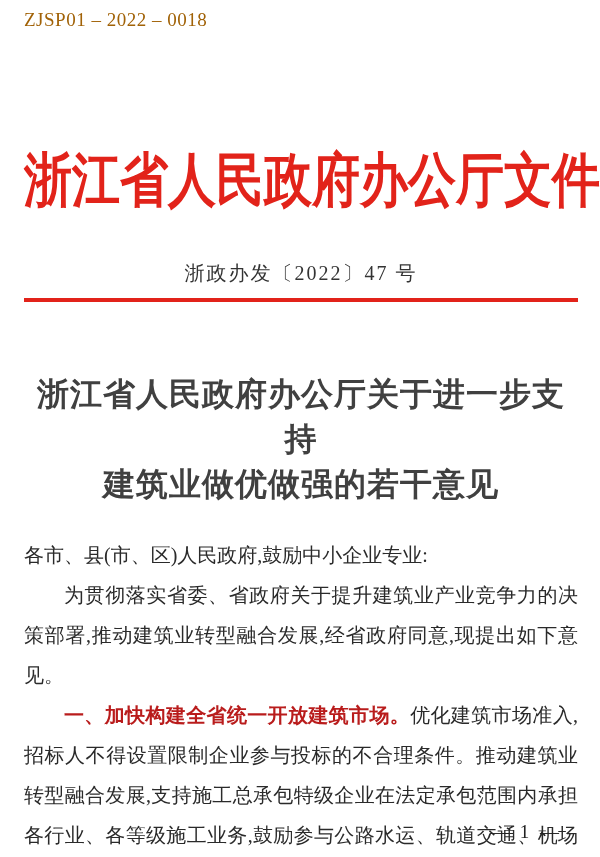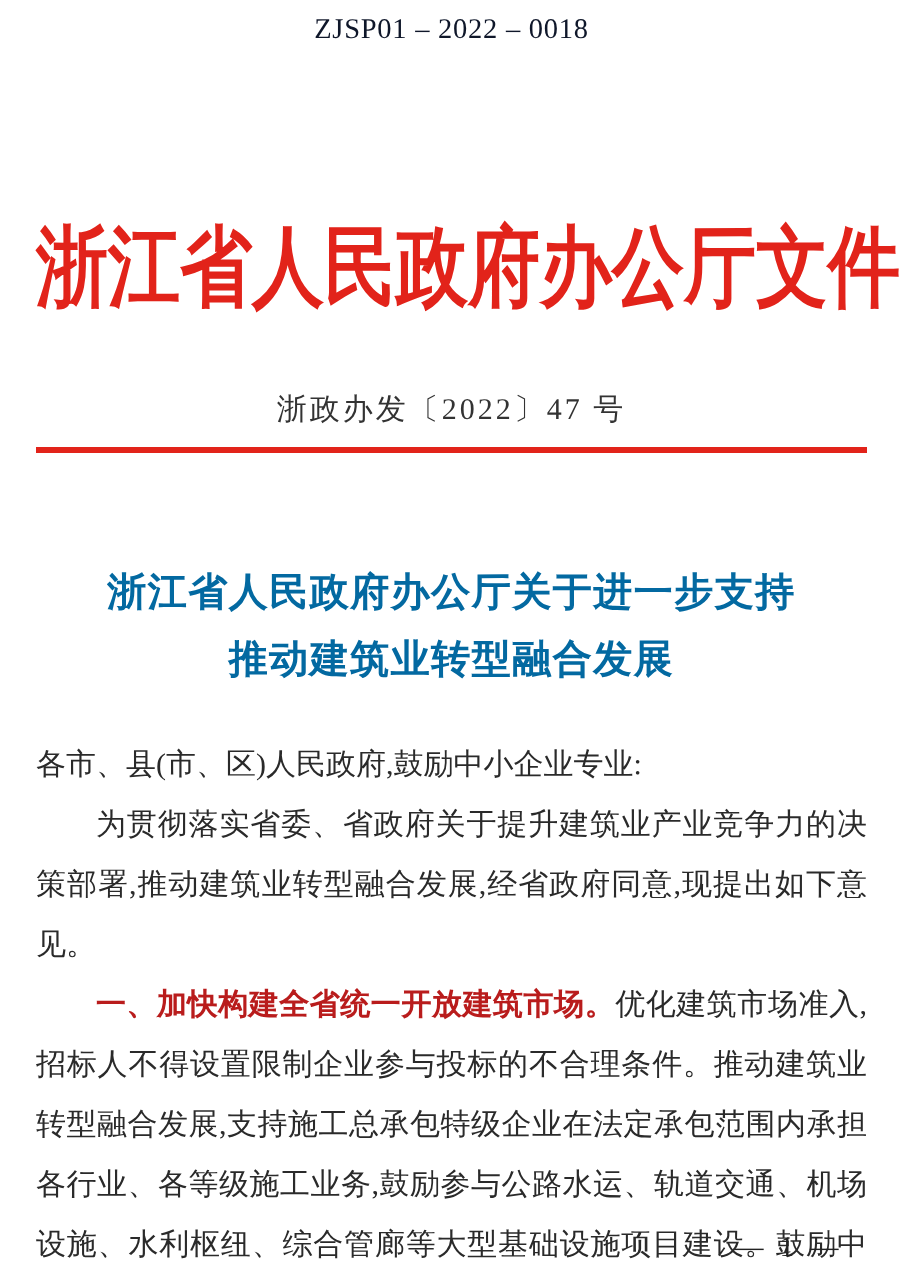--- a/index.html
+++ b/index.html
@@ -9,25 +9,25 @@
     position: relative;
     width: 600px;
     height: 857px;
     background: #ffffff;
     overflow: hidden;
     padding: 8px 22px 0 24px;
     font-family: "Liberation Serif", "DejaVu Serif", serif;
     color: #222222;
   }
   .serial {
-    text-align: center;
+    text-align: left;
     font-size: 19px;
     line-height: 24px;
     letter-spacing: 0.5px;
-    color: #0f172a;
+    color: #a16207;
   }
   .masthead {
     margin-top: 112px;
     height: 72px;
     line-height: 72px;
     text-align: center;
     color: var(--red);
     font-size: 48px;
     font-weight: bold;
     white-space: nowrap;
@@ -47,25 +47,25 @@
   }
   .red-rule {
     margin-top: 13px;
     height: 4px;
     border: none;
     background: var(--red);
   }
   .doc-title {
     margin-top: 70px;
     text-align: center;
-    font-size: 26px;
+    font-size: 32px;
     line-height: 45px;
     font-weight: bold;
     letter-spacing: 1px;
-    color: #0369a1;
+    color: #404040;
   }
   .body-text {
     margin-top: 28px;
     font-size: 20px;
     line-height: 40px;
     text-align: justify;
     color: #2a2a2a;
   }
   .body-text p { margin: 0; }
   .indent { text-indent: 2em; }
@@ -93,21 +93,21 @@
   <div class="masthead">
     <span class="stretch">浙江省人民政府办公厅文件</span>
   </div>
 
   <div class="doc-number">浙政办发〔2022〕47 号</div>
 
   <hr class="red-rule">
 
   <div class="doc-title">
     <span>浙江省人民政府办公厅关于进一步支持</span><br>
-    <span>推动建筑业转型融合发展</span>
+    <span>建筑业做优做强的若干意见</span>
   </div>
 
   <div class="body-text">
     <p class="salutation">各市、县(市、区)人民政府,鼓励中小企业专业:</p>
     <p class="indent">为贯彻落实省委、省政府关于提升建筑业产业竞争力的决策部署,推动建筑业转型融合发展,经省政府同意,现提出如下意见。</p>
     <p class="indent">
       <span class="section-heading">一、加快构建全省统一开放建筑市场。</span><span>优化建筑市场准入,招标人不得设置限制企业参与投标的不合理条件。推动建筑业转型融合发展,支持施工总承包特级企业在法定承包范围内承担各行业、各等级施工业务,鼓励参与公路水运、轨道交通、机场设施、水利枢纽、综合管廊等大型基础设施项目建设。鼓励中小企业专业</span>
     </p>
   </div>
 

